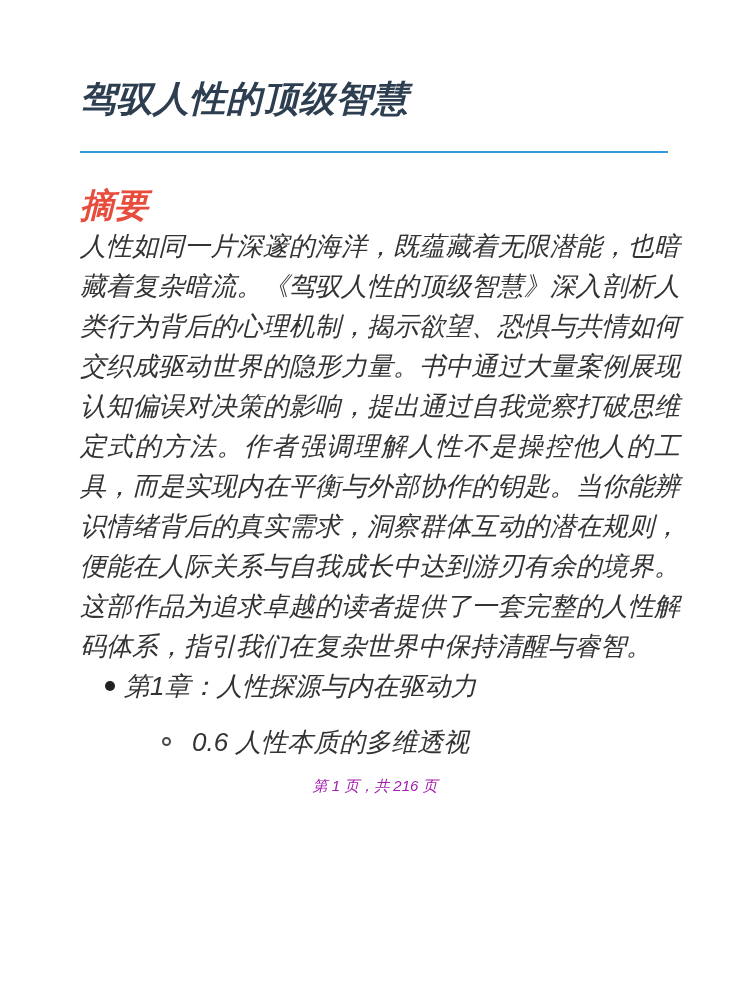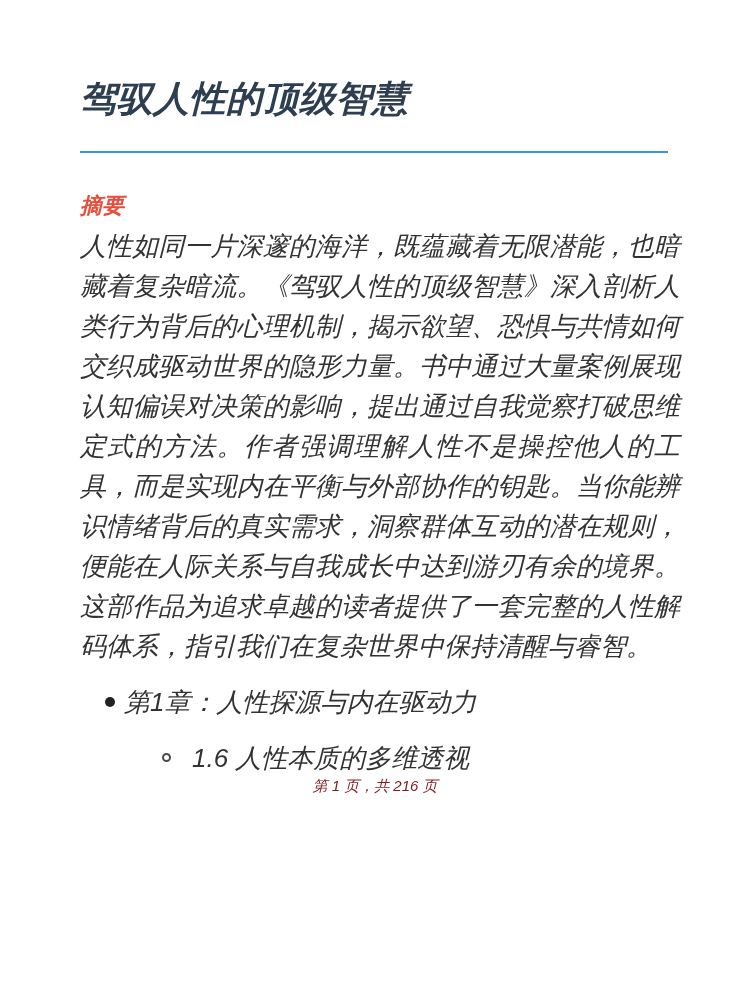--- a/index.html
+++ b/index.html
@@ -32,37 +32,37 @@
     color: var(--title-color);
     letter-spacing: 0.5px;
   }
   .divider {
     width: 588px;
     height: 2px;
     background: var(--divider-color);
     margin-top: 30px;
   }
   h2.accent {
-    font-size: 22px;
+    font-size: 34px;
     font-weight: 700;
     line-height: 39px;
     color: var(--accent-color);
   }
   h2.abstract-h { margin-top: 33px; }
   p.abstract-body {
     margin-top: 1px;
     font-size: 26px;
     line-height: 40px;
     text-align: justify;
     color: var(--body-color);
   }
   h2.toc-h { margin-top: 40px; }
   ul.toc {
     list-style: none;
-    margin-top: 16px;
+    margin-top: 0;
   }
   ul.toc li {
     position: relative;
     font-size: 26px;
     line-height: 40px;
     color: var(--body-color);
   }
   li.toc-l1 { padding-left: 44px; }
   li.toc-l2 { padding-left: 112px; margin-top: 16px; }
   .marker-disc {
@@ -85,21 +85,21 @@
     background: #ffffff;
   }
   .footer {
     position: absolute;
     left: 0;
     right: 0;
     bottom: 28px;
     text-align: center;
     font-size: 15px;
     line-height: 20px;
-    color: #7f1d1d;
+    color: #a21caf;
   }
 </style>
 </head>
 <body>
 
 <div class="page">
 
   <h1 class="doc-title">驾驭人性的顶级智慧</h1>
 
   <div class="divider"></div>
@@ -109,19 +109,19 @@
   <p class="abstract-body">人性如同一片深邃的海洋，既蕴藏着无限潜能，也暗藏着复杂暗流。《驾驭人性的顶级智慧》深入剖析人类行为背后的心理机制，揭示欲望、恐惧与共情如何交织成驱动世界的隐形力量。书中通过大量案例展现认知偏误对决策的影响，提出通过自我觉察打破思维定式的方法。作者强调理解人性不是操控他人的工具，而是实现内在平衡与外部协作的钥匙。当你能辨识情绪背后的真实需求，洞察群体互动的潜在规则，便能在人际关系与自我成长中达到游刃有余的境界。这部作品为追求卓越的读者提供了一套完整的人性解码体系，指引我们在复杂世界中保持清醒与睿智。</p>
 
 
   <ul class="toc">
     <li class="toc-l1">
       <span class="marker-disc"></span>
       <span class="toc-text">第1章：人性探源与内在驱动力</span>
     </li>
     <li class="toc-l2">
       <span class="marker-circle"></span>
-      <span class="toc-text">1.6 人性本质的多维透视</span>
+      <span class="toc-text">0.6 人性本质的多维透视</span>
     </li>
   </ul>
 
   <div class="footer">第 1 页，共 216 页</div>
 
 </div>
 
 </body></html>

